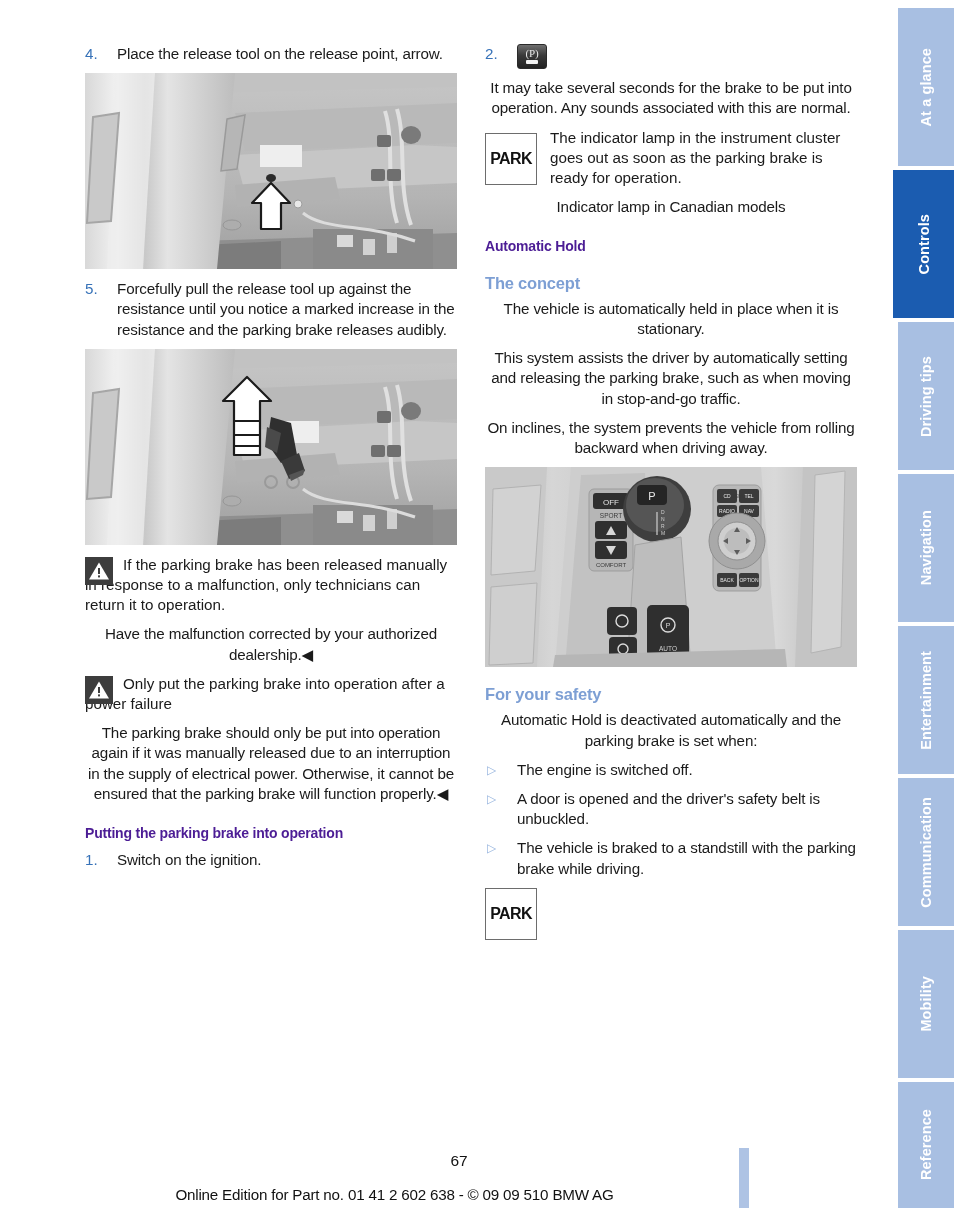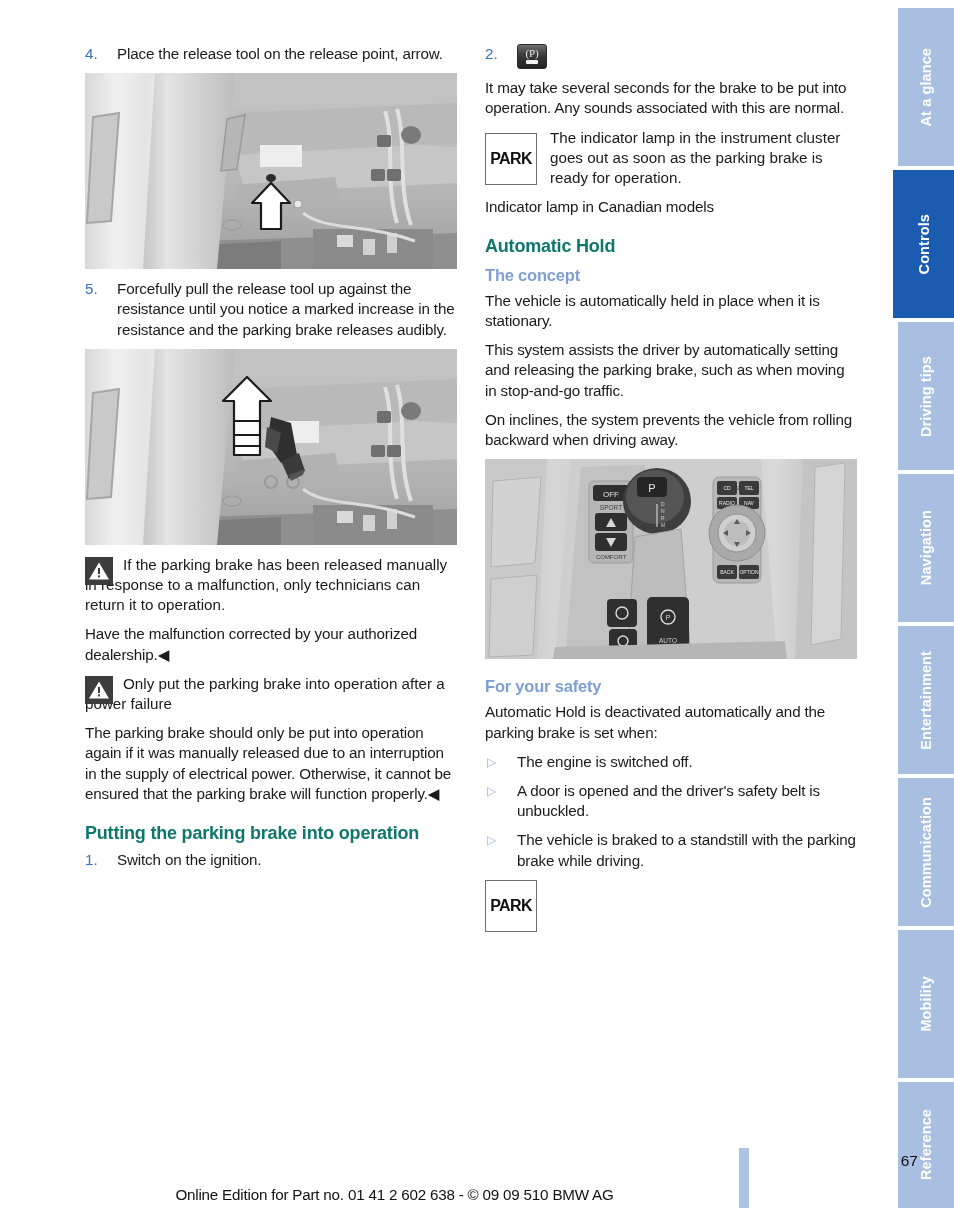--- a/index.html
+++ b/index.html
@@ -19,21 +19,21 @@
   .col {
     position: absolute;
     top: 44px;
     width: 372px;
     font-size: 15.2px;
     line-height: 20.2px;
   }
   .col-left  { left: 85px; }
   .col-right { left: 485px; }
 
-  p.body { margin: 0 0 9px 0; letter-spacing: -0.15px; }
+  p.body { margin: 0 0 9px 0; letter-spacing: -0.15px; text-align: center; }
   p.tight { margin: 0 0 9px 0; }
 
   
   .step { display: flex; margin: 0 0 9px 0; }
   .step .num {
     color: #3772b8;
     width: 32px;
     flex: 0 0 32px;
     font-size: 15.2px;
   }
@@ -45,34 +45,34 @@
     width: 32px; flex:0 0 32px;
     color: #96b4de;
     font-size: 12px;
     line-height: 20.2px;
     padding-left: 2px;
   }
   .bullet .txt { flex:1 1 auto; letter-spacing:-0.15px; }
 
   
   h2.h-main {
-    color: #0f766e;
-    font-size: 18px;
+    color: #4c1d95;
+    font-size: 14px;
     font-weight: bold;
     margin: 19px 0 7px 0;
     letter-spacing: -0.2px;
   }
   h3.h-sub {
     color: #7d9fd4;
     font-size: 16.5px;
     font-weight: bold;
     margin: 17px 0 6px 0;
     letter-spacing: -0.2px;
   }
-  h3.h-sub.first { margin-top: 8px; }
+  h3.h-sub.first { margin-top: 16px; }
 
   
   .warn { position: relative; margin: 0 0 9px 0; }
   .warn .tri-icon {
     position: absolute; left: 0; top: 2px;
     width: 28px; height: 28px;
     background: #3d3d3d;
     display:flex; align-items:center; justify-content:center;
   }
   .warn .tri-icon svg { display:block; }
@@ -147,21 +147,21 @@
     letter-spacing: 0.1px;
   }
   .tab.active {
     width: 61px;
     background: #1b5cb0;
   }
 
   
   .pagenum {
     position:absolute; left:0; top:1152px; width:918px;
-    text-align:right; font-size:15.5px; color:#111;
+    text-align:center; font-size:15.5px; color:#111;
   }
   .pagebar {
     position:absolute; left:739px; top:1148px;
     width: 10px; height: 60px; background:#aec3e4;
   }
   .footline {
     position:absolute; left:0; top:1186px; width:839px;
     text-align:center; font-size:15.2px; color:#111;
     letter-spacing:-0.2px;
     padding-right: 50px;

